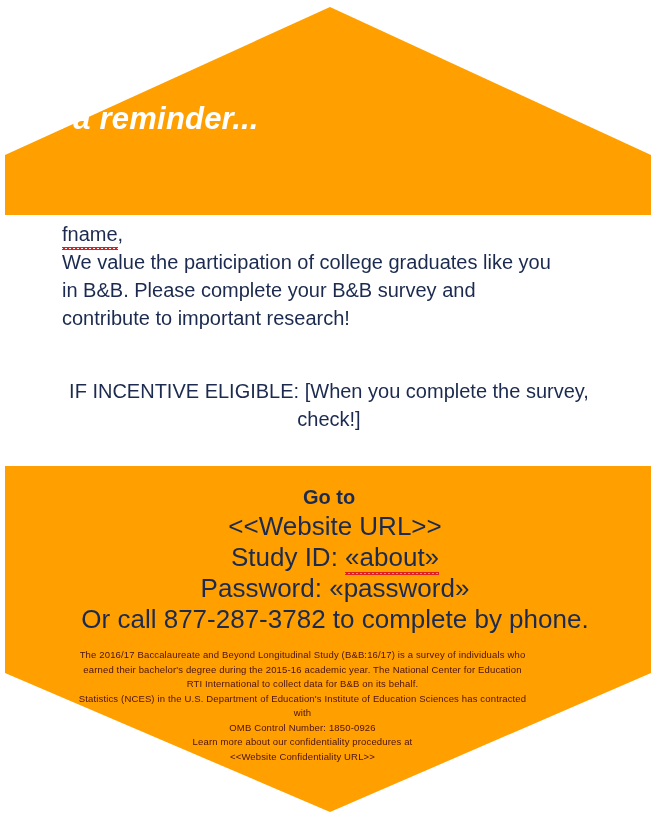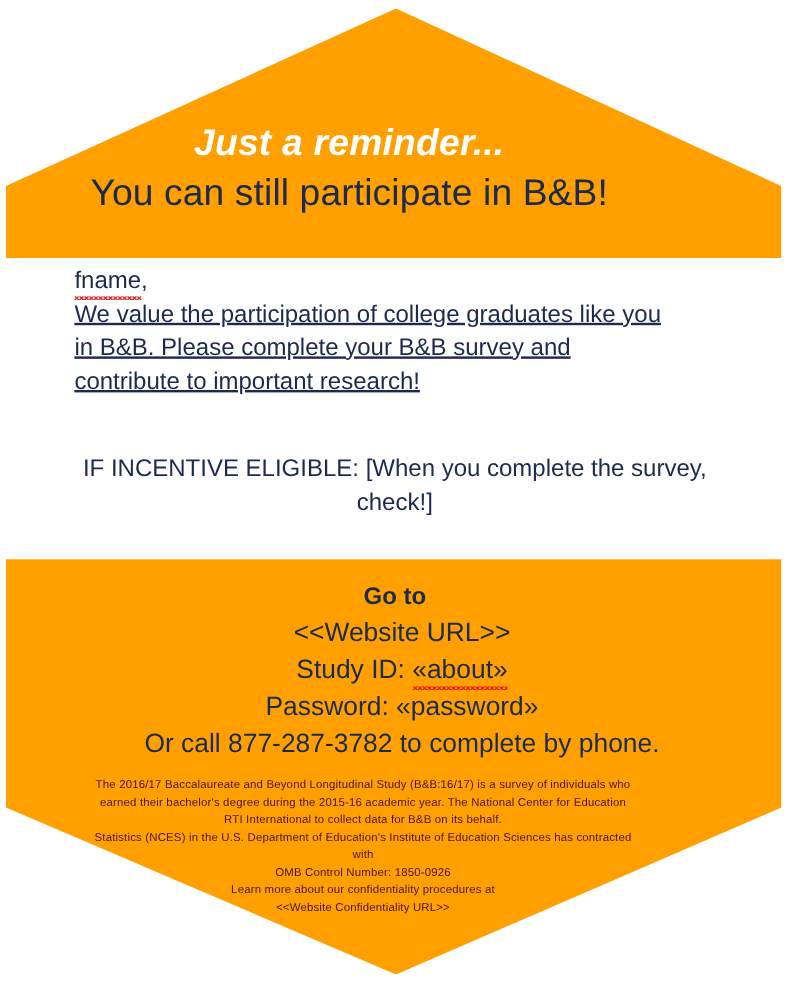--- a/index.html
+++ b/index.html
@@ -34,21 +34,21 @@
     z-index: 1;
   }
 
   
   .banner-text {
     position: absolute;
     left: 0;
     top: 100px;
     width: 582px;
     z-index: 3;
-    text-align: center;
+    text-align: left;
   }
   .headline-1 {
     font-size: 31px;
     font-weight: bold;
     font-style: italic;
     color: #ffffff;
     line-height: 38px;
     letter-spacing: 0.2px;
   }
   .headline-2 {
@@ -77,21 +77,20 @@
     font-size: 20px;
     line-height: 28px;
     white-space: nowrap;
   }
   .para-left {
     font-size: 20px;
     line-height: 28px;
     padding-left: 62px;
     padding-right: 40px;
     max-width: 540px;
-    text-decoration: underline;
   }
   .para-left .ln { display: block; white-space: nowrap; }
 
   .incentive {
     font-size: 20px;
     line-height: 28px;
     text-align: center;
     margin-top: 45px;
     padding: 0 48px;
   }
@@ -125,21 +124,21 @@
     z-index: 3;
     text-align: center;
     color: #1b2a4e;
   }
   .cta-goto {
     font-size: 20px;
     font-weight: bold;
     line-height: 27px;
   }
   .cta-line {
-    font-size: 22px;
+    font-size: 26px;
     line-height: 31px;
     padding-left: 12px;
   }
 
   
   .fineprint {
     position: absolute;
     left: 0;
     top: 648px;
     width: 605px;
@@ -159,21 +158,20 @@
 
 <div class="flyer">
 
   <svg class="shapes" viewBox="0 0 658 829" width="658" height="829">
     <polygon points="330,7 651,155 651,215 5,215 5,155" fill="#FFA000"></polygon>
     <polygon points="5,466 651,466 651,673 330,812 5,673" fill="#FFA000"></polygon>
   </svg>
 
   <div class="banner-text">
     <div class="headline-1">Just a reminder...</div>
-    <div class="headline-2">You can still participate in B&amp;B!</div>
   </div>
 
   <div class="body-block">
     <div class="greeting-wrap">
       <div class="greeting"><span class="squiggle">fname</span>,</div>
     </div>
     <div class="para-left">
       <span class="ln">We value the participation of college graduates like you</span>
       <span class="ln">in B&amp;B. Please complete your B&amp;B survey and</span>
       <span class="ln">contribute to important research!</span>

